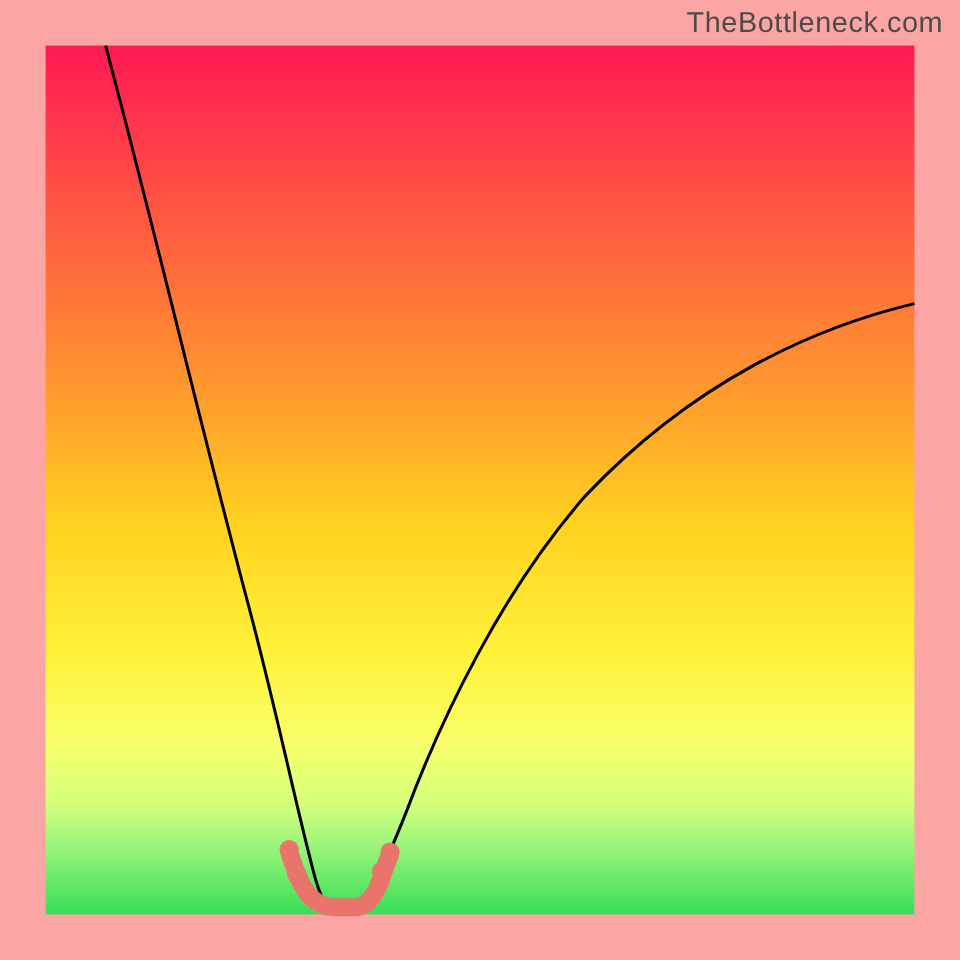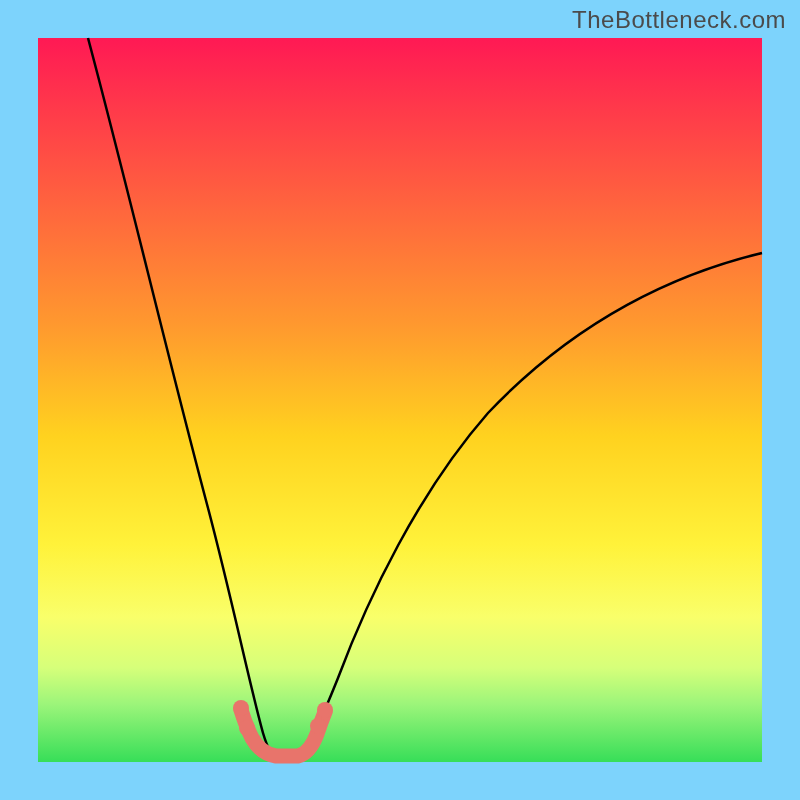--- a/index.html
+++ b/index.html
@@ -7,21 +7,21 @@
     padding: 0;
     width: 800px;
     height: 800px;
     background: #000;
     font-family: Arial, Helvetica, sans-serif;
     overflow: hidden;
   }
   .frame {
     position: absolute;
     inset: 0;
-    background: #7dd3fc;
+    background: #fca5a5;
   }
   .plot {
     position: absolute;
     left: 38px;
     top: 38px;
     width: 724px;
     height: 724px;
     
     background: linear-gradient(
       to bottom,

